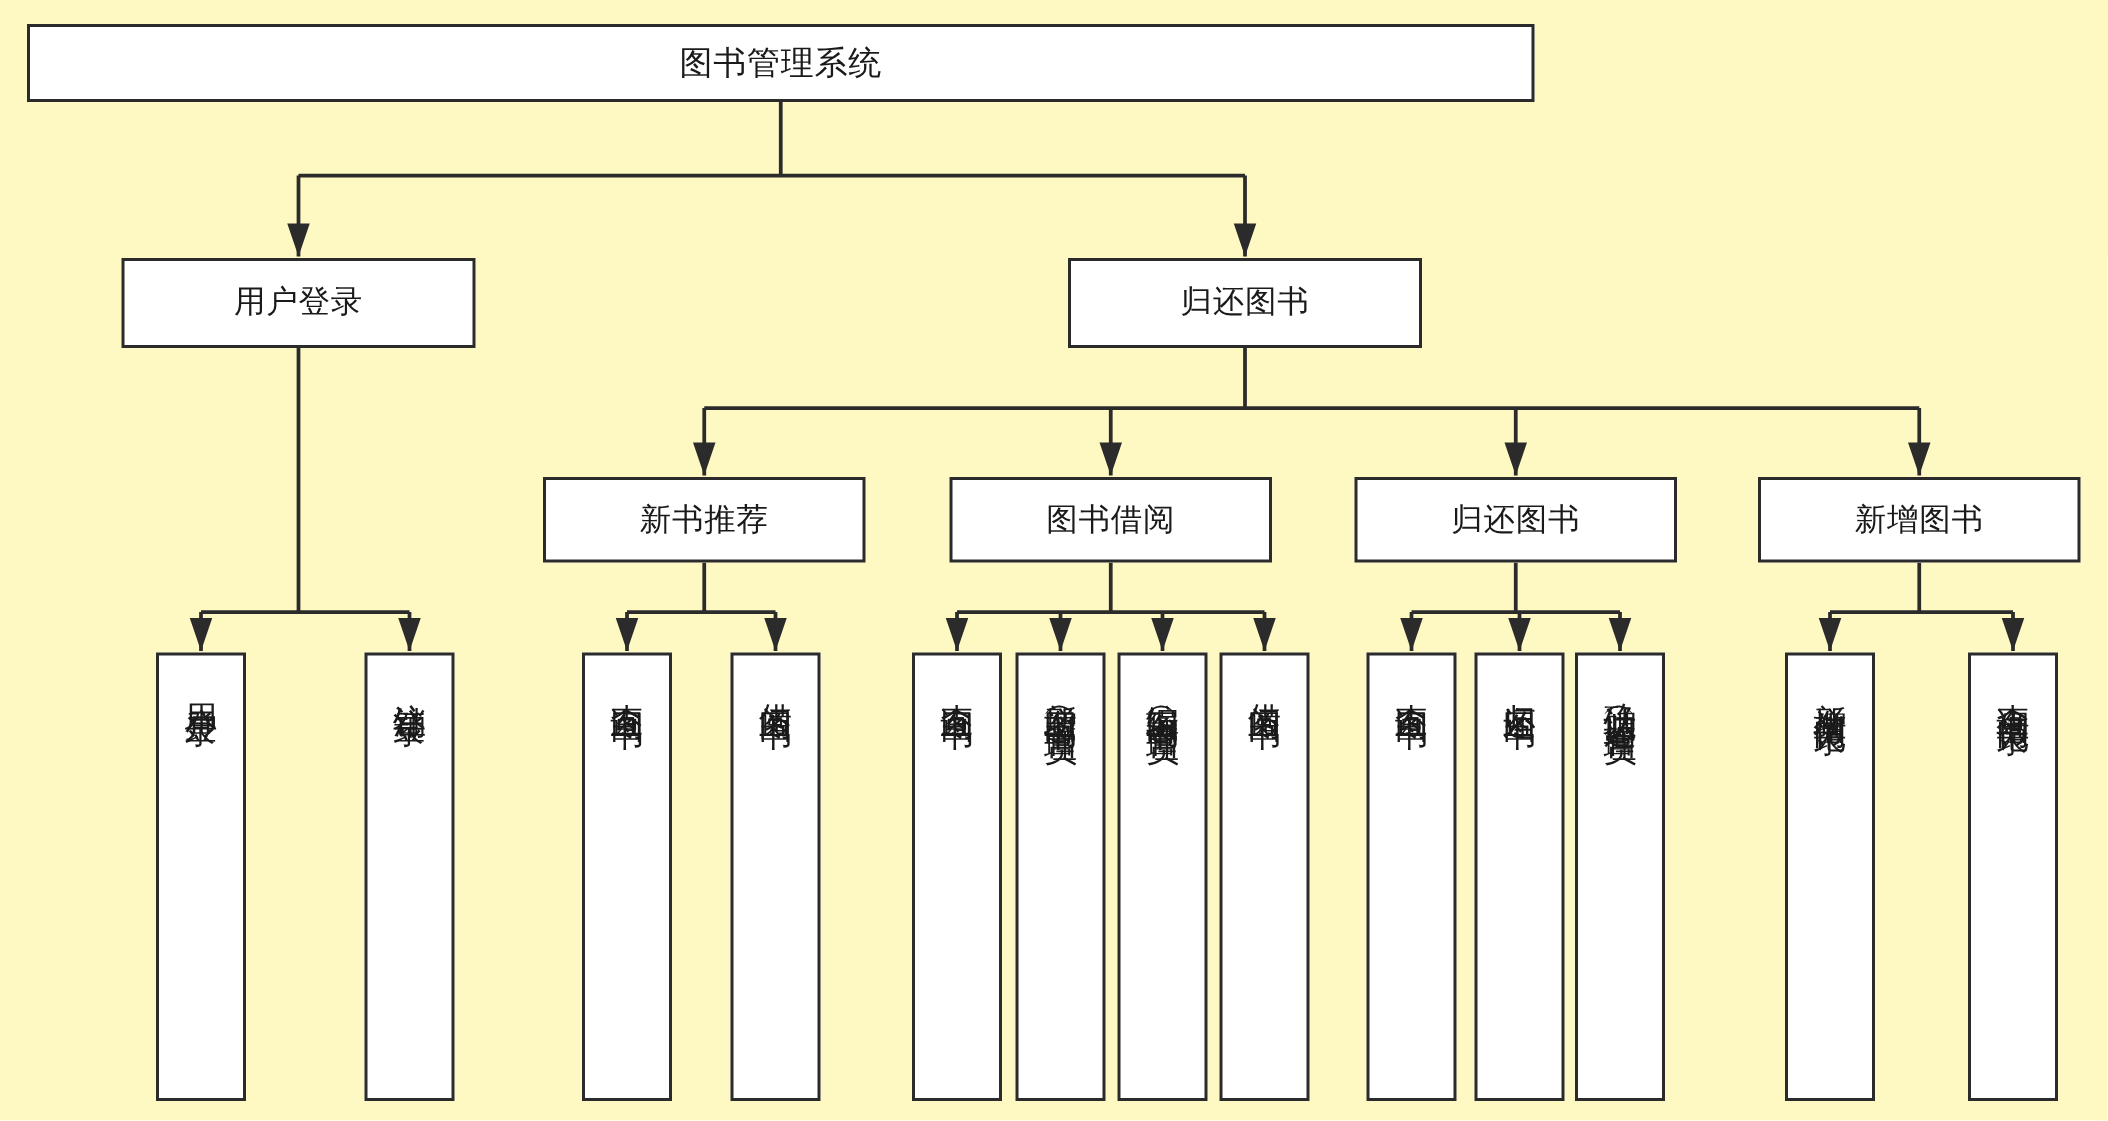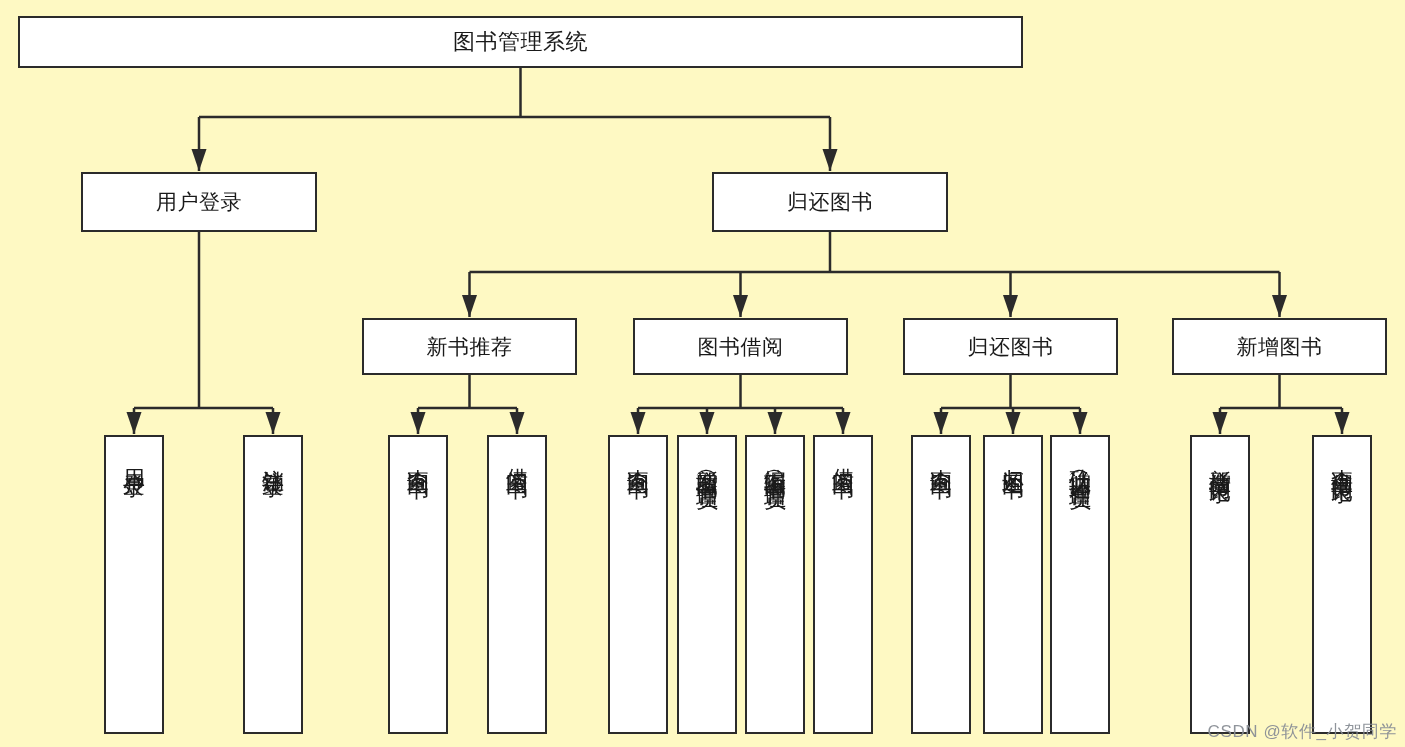--- a/index.html
+++ b/index.html
@@ -183,14 +183,13 @@
       <div class="node vert" style="left: 1050px; top: 435px; width: 60px; height: 299px;">
         <span class="label">确认归还（管理员）</span>
       </div>
       <div class="node vert" style="left: 1190px; top: 435px; width: 60px; height: 299px;">
         <span class="label">新增借阅记录</span>
       </div>
       <div class="node vert" style="left: 1312px; top: 435px; width: 60px; height: 299px;">
         <span class="label">查询借阅记录</span>
       </div>
     </div>
-  <div class="watermark">CSDN @软件_小贺同学</div>
 </div>
 
 </body></html>

